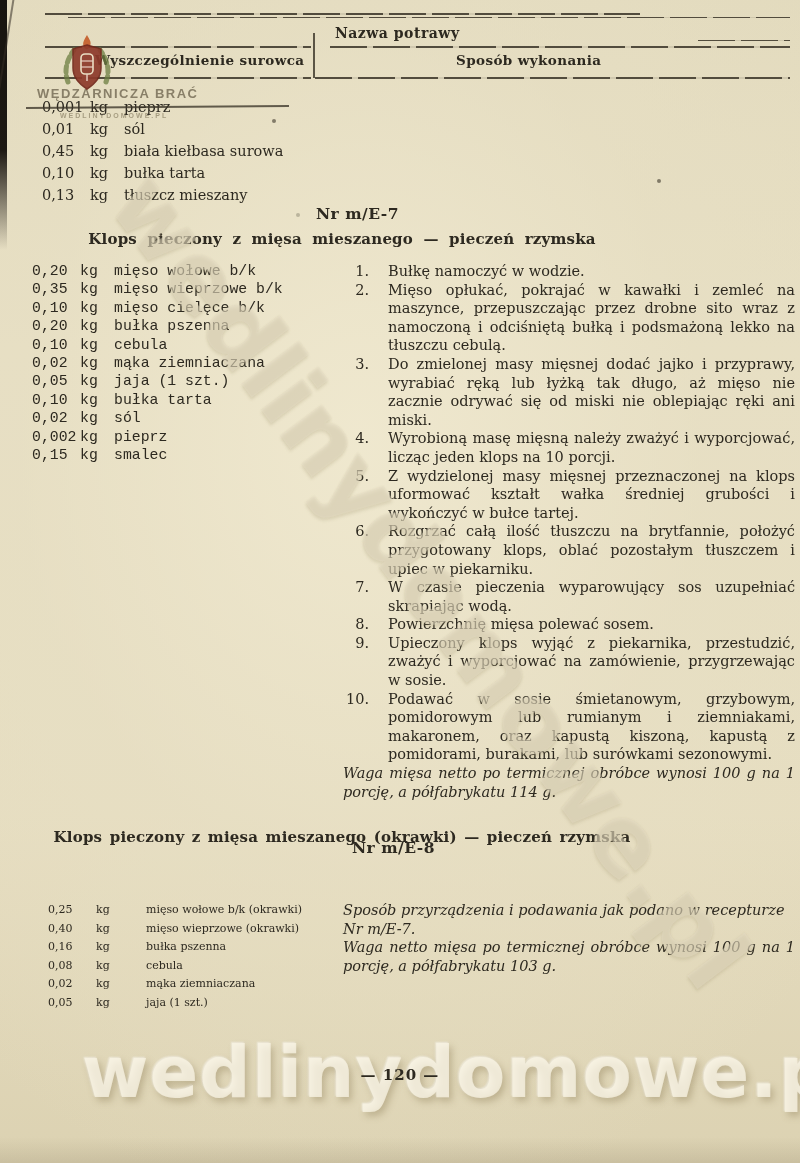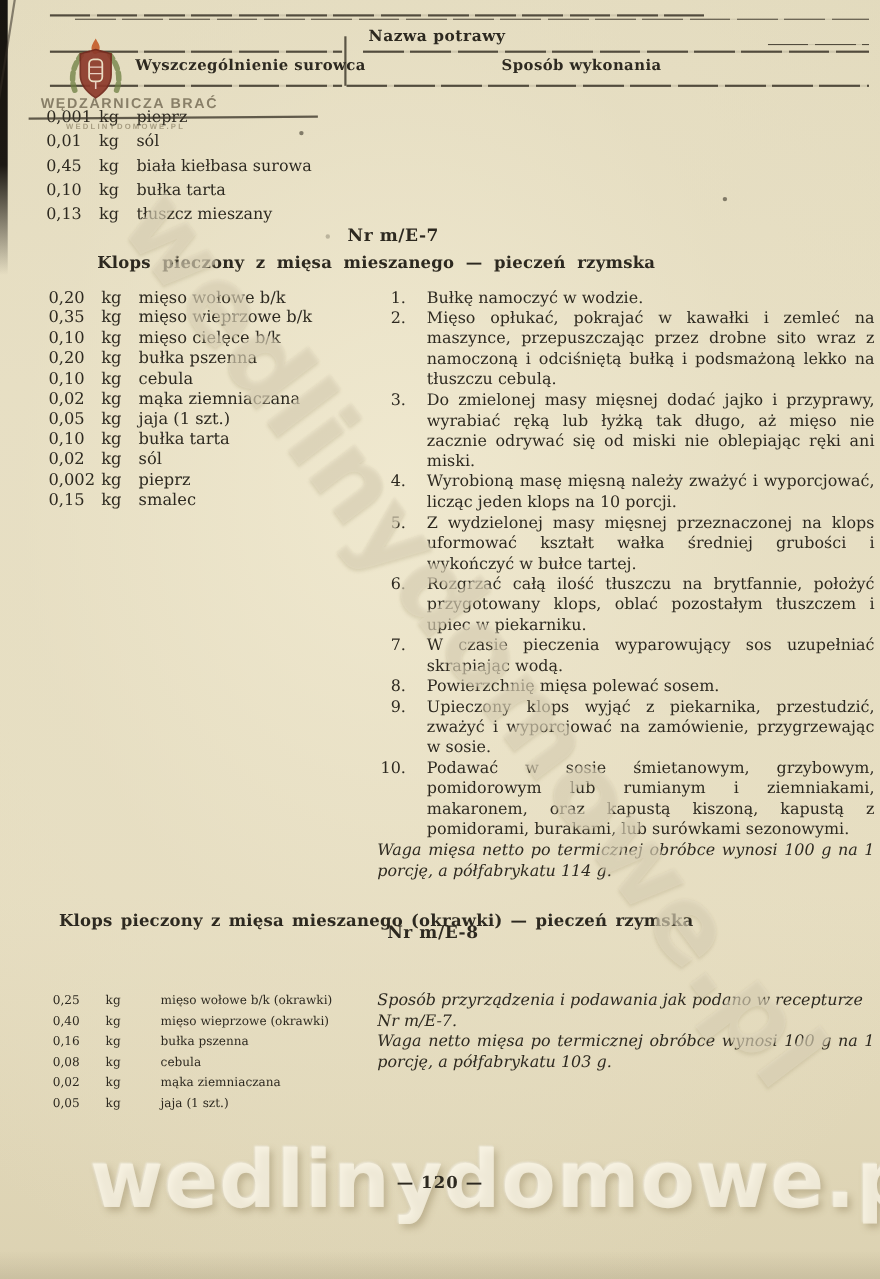--- a/index.html
+++ b/index.html
@@ -79,21 +79,21 @@
 
 <div class="abs bottom-shade"></div>
 
 <div class="rule" style="top:13px;left:45px;width:595px;"></div>
 <div class="rule thin" style="top:17px;left:68px;width:722px;"></div>
 <div class="abs hdr-nazwa">Nazwa potrawy</div>
 <div class="rule" style="top:46px;left:45px;width:266px;"></div>
 <div class="rule" style="top:46px;left:330px;width:460px;"></div>
 <div class="rule thin" style="top:40px;left:698px;width:92px;"></div>
 <div class="vline" style="top:33px;left:313px;height:45px;"></div>
-<div class="abs colhead" style="left:95px;padding-left:28px;">Wyszczególnienie surowca</div>
+<div class="abs colhead" style="left:95px;">Wyszczególnienie surowca</div>
 <div class="abs colhead" style="left:456px;">Sposób wykonania</div>
 <div class="rule" style="top:77px;left:45px;width:266px;"></div>
 <div class="rule" style="top:77px;left:315px;width:475px;"></div>
 
 <svg class="abs emblem" width="66" height="64" viewBox="0 0 66 64">
   <g opacity="0.75">
     <path d="M14,48 Q8,32 20,16" fill="none" stroke="#6d7f42" stroke-width="5" stroke-dasharray="6 4" stroke-linecap="round"></path>
     <path d="M52,48 Q58,32 46,16" fill="none" stroke="#6d7f42" stroke-width="5" stroke-dasharray="6 4" stroke-linecap="round"></path>
   </g>
   <path d="M33,1 C30,6 28,9 30,13 C31,16 35,16 36,12 C38,8 35,5 33,1 Z" fill="#c35b28" opacity="0.9"></path>
@@ -136,21 +136,21 @@
     <div class="ing-row">
       <span class="ing-qty">0,13</span>
       <span class="ing-unit">kg</span>
       <span class="ing-name">tłuszcz mieszany</span>
     </div>
   </div>
 
 <div class="abs rec-num" style="top:204px;">Nr m/E-7</div>
 <div class="abs rec-title" style="top:230px;">Klops pieczony z mięsa mieszanego — pieczeń rzymska</div>
 
-<div class="ing-block r1" style="left:44px;top:262px;">
+<div class="ing-block r1" style="left:32px;top:262px;font-family:Liberation Mono, monospace;">
 
     <div class="ing-row">
       <span class="ing-qty">0,20</span>
       <span class="ing-unit">kg</span>
       <span class="ing-name">mięso wołowe b/k</span>
     </div>
 
     <div class="ing-row">
       <span class="ing-qty">0,35</span>
       <span class="ing-unit">kg</span>

